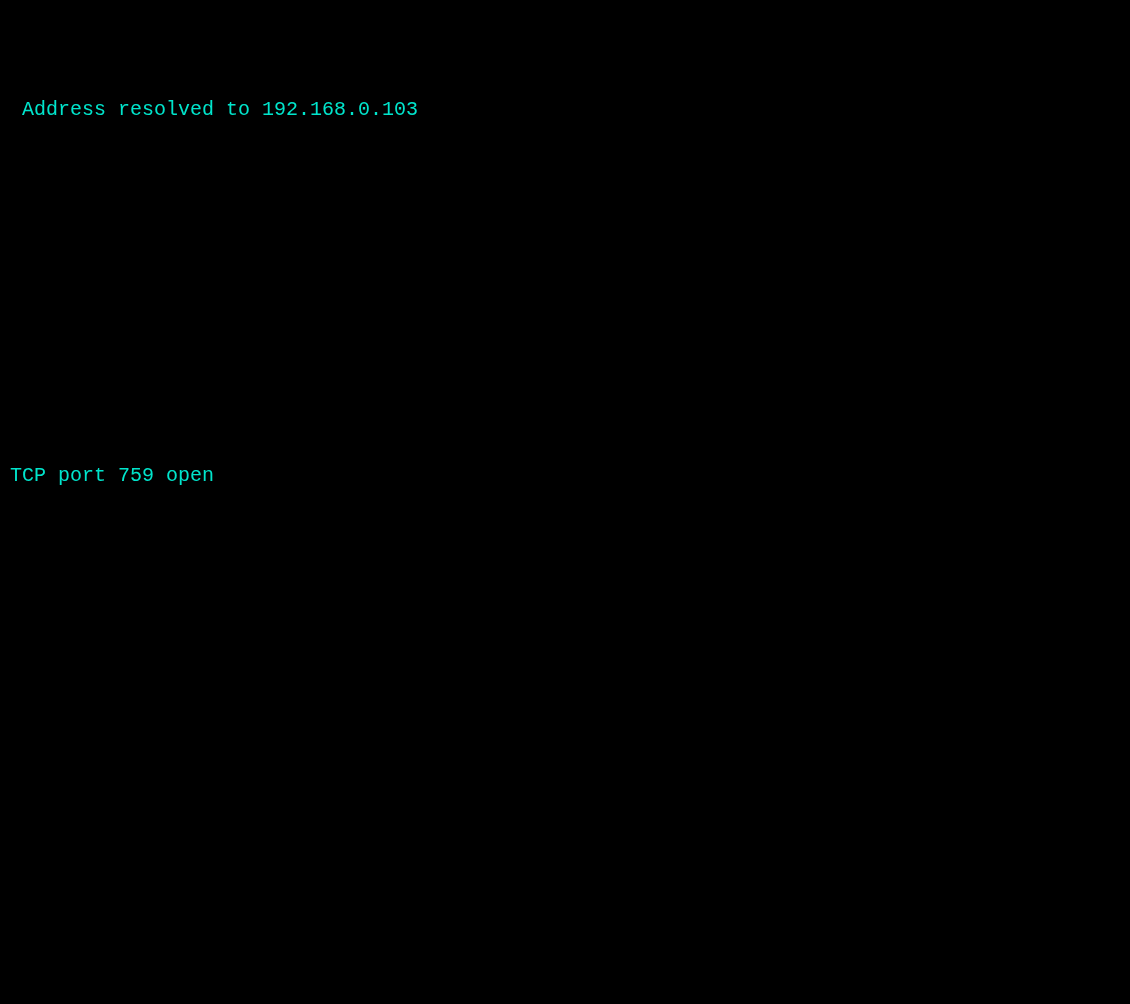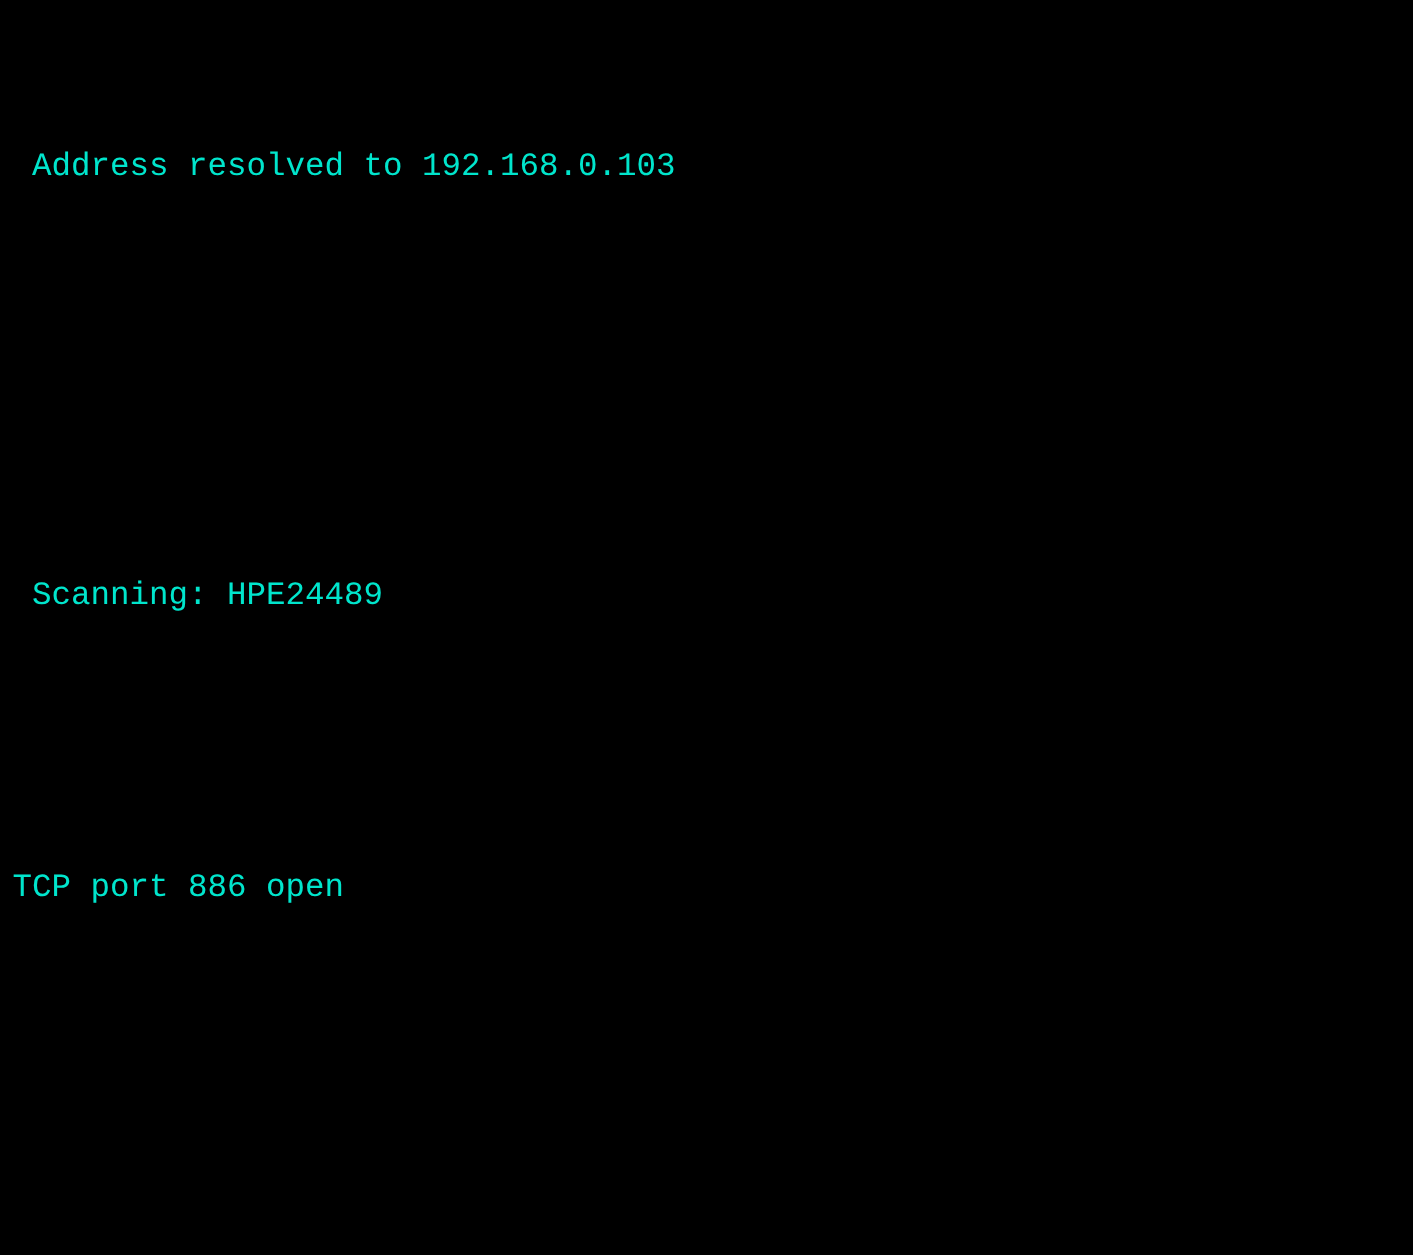--- a/index.html
+++ b/index.html
@@ -15,21 +15,21 @@
       overflow: hidden;
       font-family: 'Courier New', Courier, monospace;
     }
 
     .terminal {
       background-color: #000000;
       color: #00e5cc;
       width: 1130px;
       height: 1004px;
       padding: 30px 28px 20px 10px;
-      font-size: 26px;
+      font-size: 20px;
       line-height: 1.6;
       white-space: pre;
     }
 
     .line {
       display: block;
       margin-bottom: 0;
     }
 
     .blank {
@@ -37,23 +37,22 @@
       height: 26px;
     }
   </style>
 </head>
 <body>
 
 <div class="terminal">
   <span class="line"> Address resolved to 192.168.0.103</span>
   <span class="blank"></span>
   <span class="blank"></span>
-  <span class="line"> Scanning: HPE24489</span>
   <span class="blank"></span>
-  <span class="line">TCP port 886 open</span>
+  <span class="line">TCP port 759 open</span>
   <span class="blank"></span>
   
   
   
   
   
   
   
   
   

